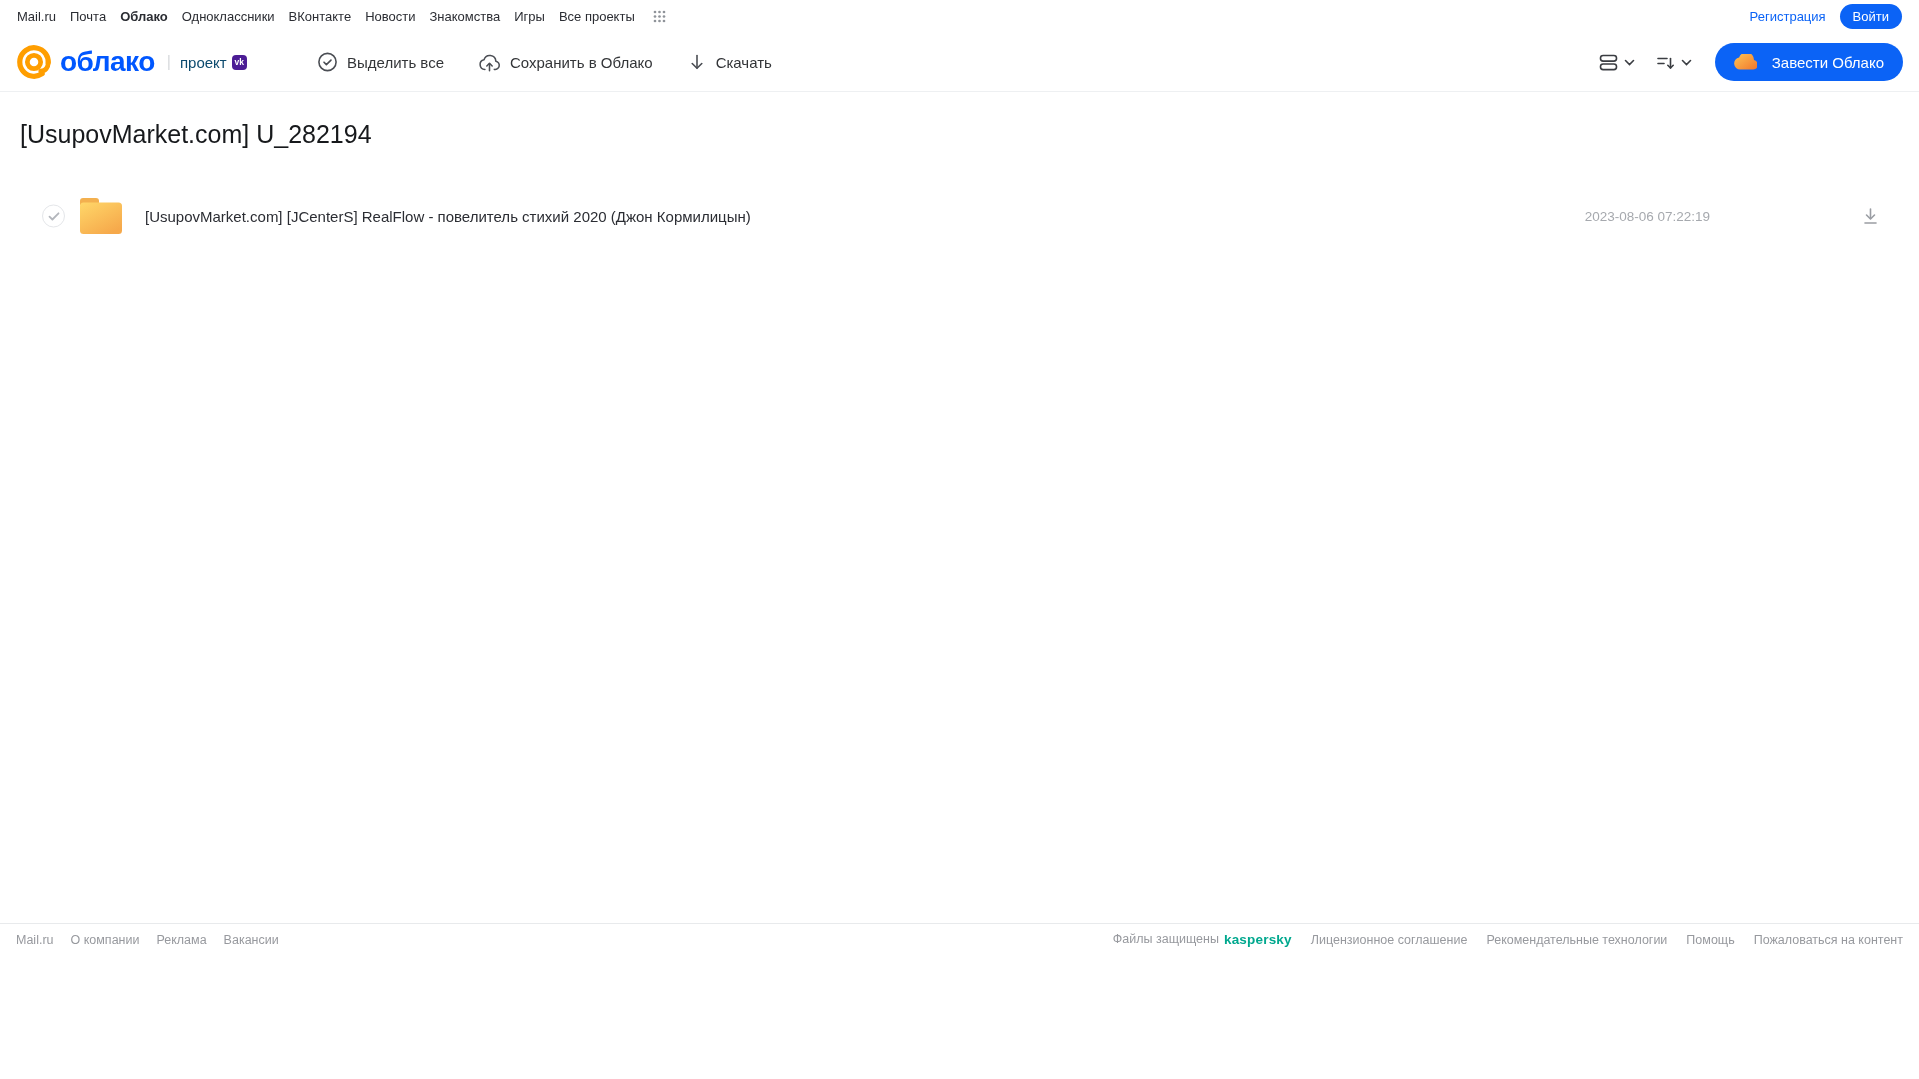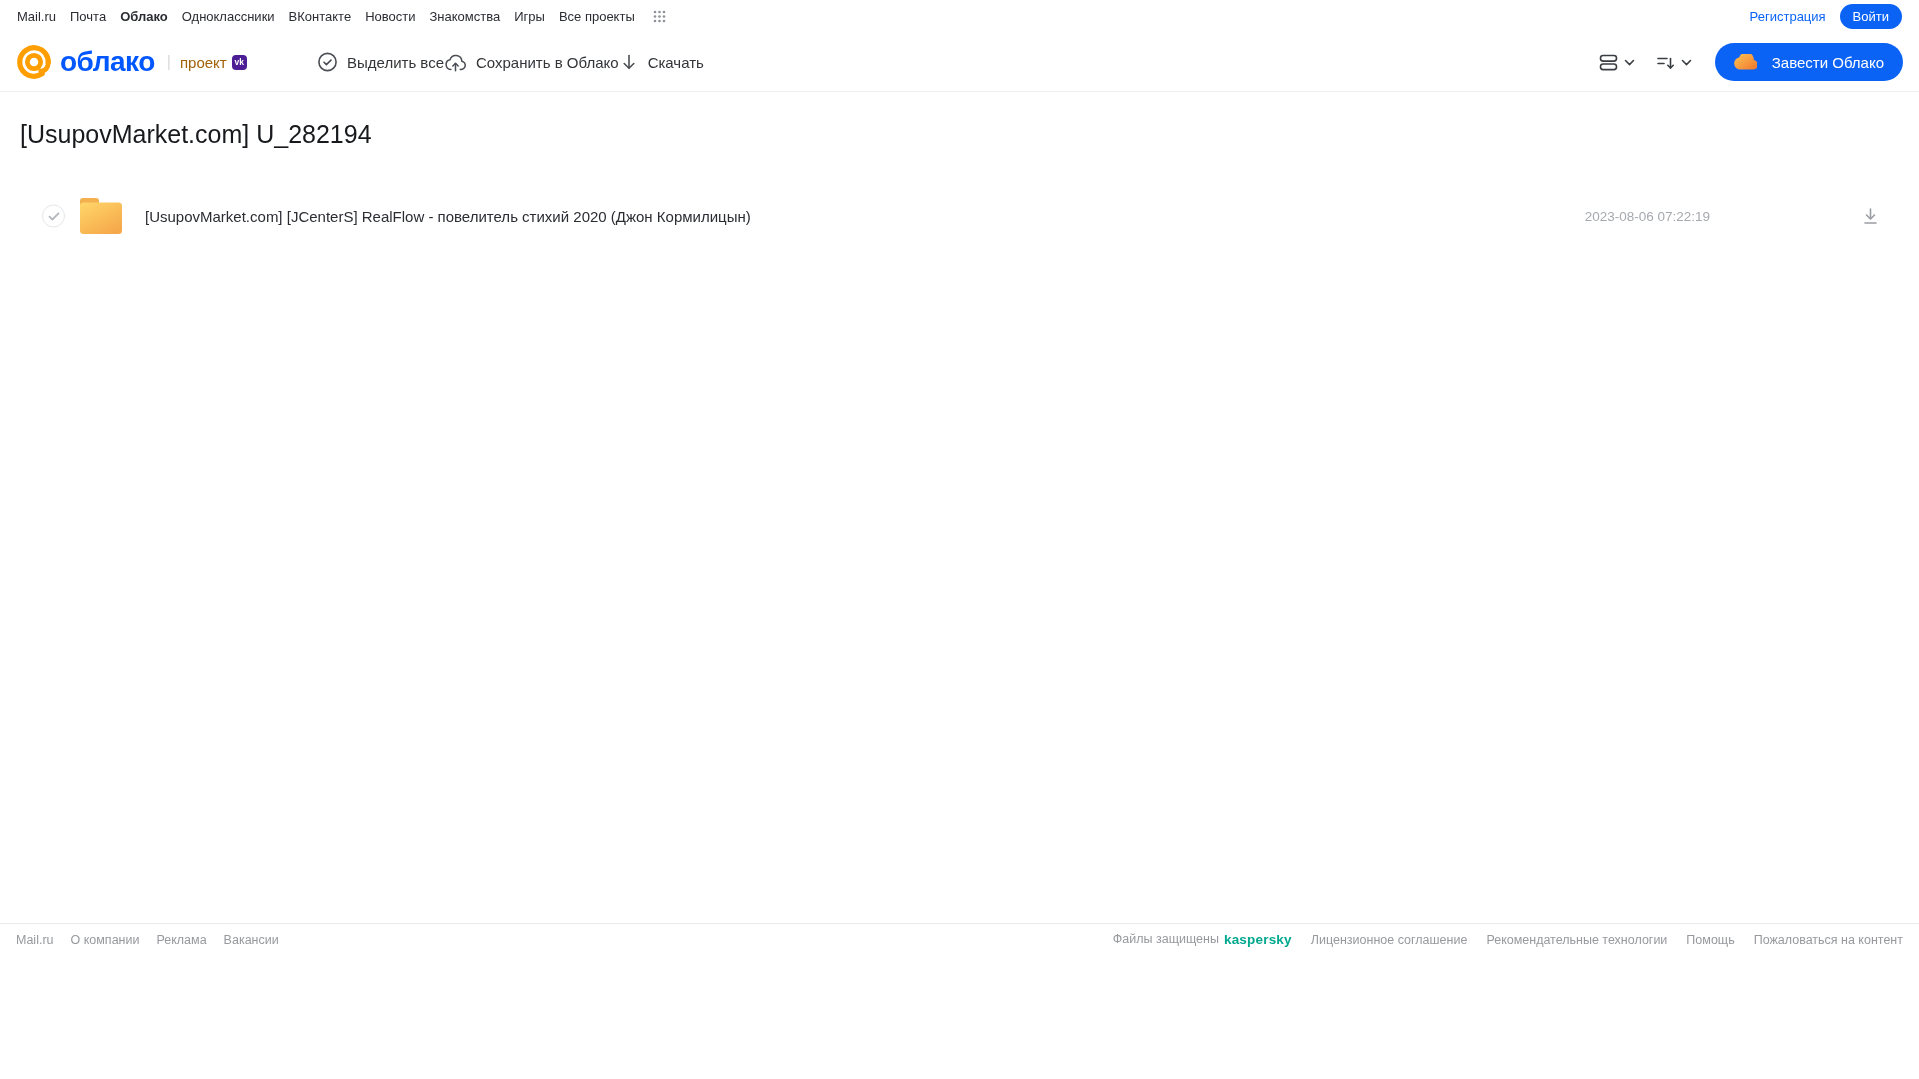--- a/index.html
+++ b/index.html
@@ -20,27 +20,27 @@
                padding:6px 13px; border:none; border-radius:13px; cursor:pointer;
                font-family:"Liberation Sans", sans-serif; }
 
   
   .app-header { position:absolute; top:33px; left:0; right:0; height:59px;
                 border-bottom:1px solid #eef0f2; }
   .logo { position:absolute; left:15px; top:50%; transform:translateY(-50%);
           display:flex; align-items:center; cursor:pointer; }
   .brand-text { color:#0057ff; font-size:28px; font-weight:bold; letter-spacing:-0.5px; margin-left:7px; }
   .logo-divider { color:#d8dadd; font-size:16px; margin:0 9px 0 12px; font-weight:300; }
-  .project-label { color:#a16207; font-size:15px; }
+  .project-label { color:#0c4a6e; font-size:15px; }
   .vk-badge { width:15px; height:15px; margin-left:5px; border-radius:4px; background:#4c1d95;
               color:#fff; font-size:8.5px; font-weight:bold; display:flex;
               align-items:center; justify-content:center; }
 
   .toolbar-actions { position:absolute; left:317px; top:50%; transform:translateY(-50%);
-                     display:flex; align-items:center; }
+                     display:flex; align-items:center; gap:34px; }
   .toolbar-btn { display:flex; align-items:center; gap:9px; font-size:15px;
                  color:#333538; cursor:pointer; white-space:nowrap; }
 
   .right-controls { position:absolute; right:16px; top:50%; transform:translateY(-50%);
                     display:flex; align-items:center; gap:13px; }
   .icon-dd { display:flex; align-items:center; gap:6px; cursor:pointer; padding:4px; }
   .cta-btn { height:38px; margin-left:6px; display:flex; align-items:center; gap:15px;
              background:#0b63f6; color:#fff; font-size:15px; border:none;
              border-radius:19px; padding:0 19px; cursor:pointer;
              font-family:"Liberation Sans", sans-serif; }

